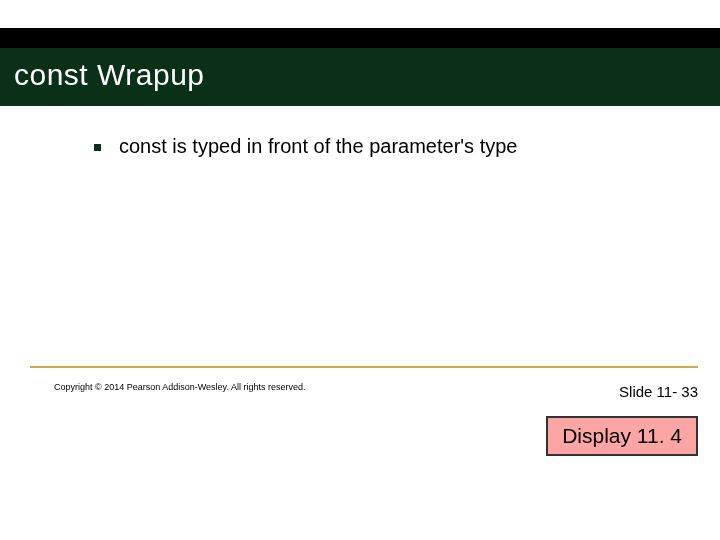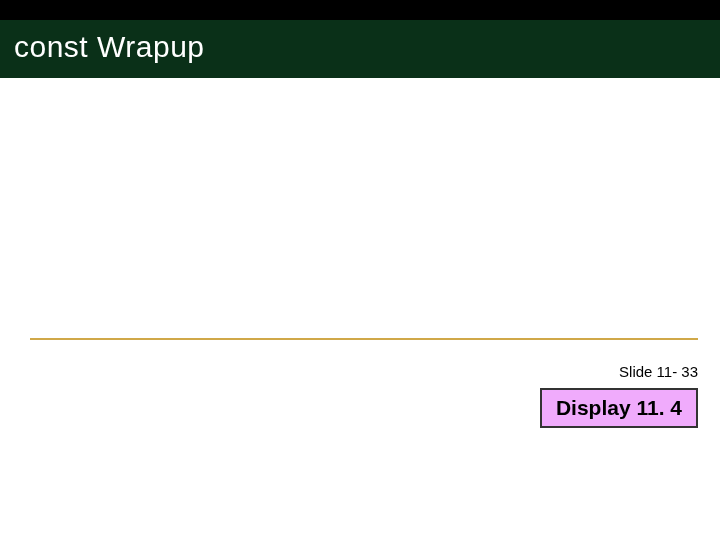--- a/index.html
+++ b/index.html
@@ -2,20 +2,21 @@
 <html><head>
 <meta charset="utf-8">
 <style>
   * { margin: 0; padding: 0; box-sizing: border-box; }
   html, body { width: 720px; height: 540px; font-family: Arial, sans-serif; background: #fff; }
   .slide {
     width: 720px;
     height: 388px;
     position: relative;
     background: #ffffff;
+    margin-top: 28px;
   }
   .title-bar {
     background: #0a3018;
     color: #ffffff;
     padding: 10px 0 14px 14px;
     border-top: 20px solid #000000;
   }
   .title-bar h1 {
     font-size: 30px;
     font-weight: normal;
@@ -47,67 +48,72 @@
     height: 7px;
     flex: 0 0 7px;
     margin-right: 18px;
     margin-top: 10px;
   }
   .txt { flex: 1; }
   .display-btn {
     position: absolute;
     right: 22px;
     top: 388px;
-    background: #f0abfc;
+    background: #fca5a5;
     border: 2px solid #333;
     padding: 6px 14px;
     font-size: 21px;
-    font-weight: bold;
+    font-weight: normal;
     color: #000;
   }
   .footer-line {
     position: absolute;
     left: 30px;
     right: 22px;
     bottom: 48px;
     height: 2px;
     background: #d0a848;
   }
   .copyright {
     position: absolute;
     left: 54px;
     bottom: 24px;
     font-size: 9px;
     color: #000;
   }
   .slide-num {
     position: absolute;
     right: 22px;
-    bottom: 8px;
+    bottom: 16px;
     font-size: 15px;
     color: #000;
   }
 </style>
 </head>
 <body>
 
 <div class="slide">
 
   <div class="title-bar">
     <h1>const Wrapup</h1>
   </div>
 
   <div class="content">
 
 
+    <div class="bullet-row level2">
+      <div class="sq"></div>
+      <div class="txt">const is typed in front of the parameter's type</div>
+    </div>
 
 
 
   </div>
 
   <div class="display-btn">Display 11. 4</div>
 
   <div class="footer-line"></div>
 
+  <div class="copyright">Copyright © 2014 Pearson Addison-Wesley.  All rights reserved.</div>
 
   <div class="slide-num">Slide 11- 33</div>
 
 </div>
 
 </body></html>

